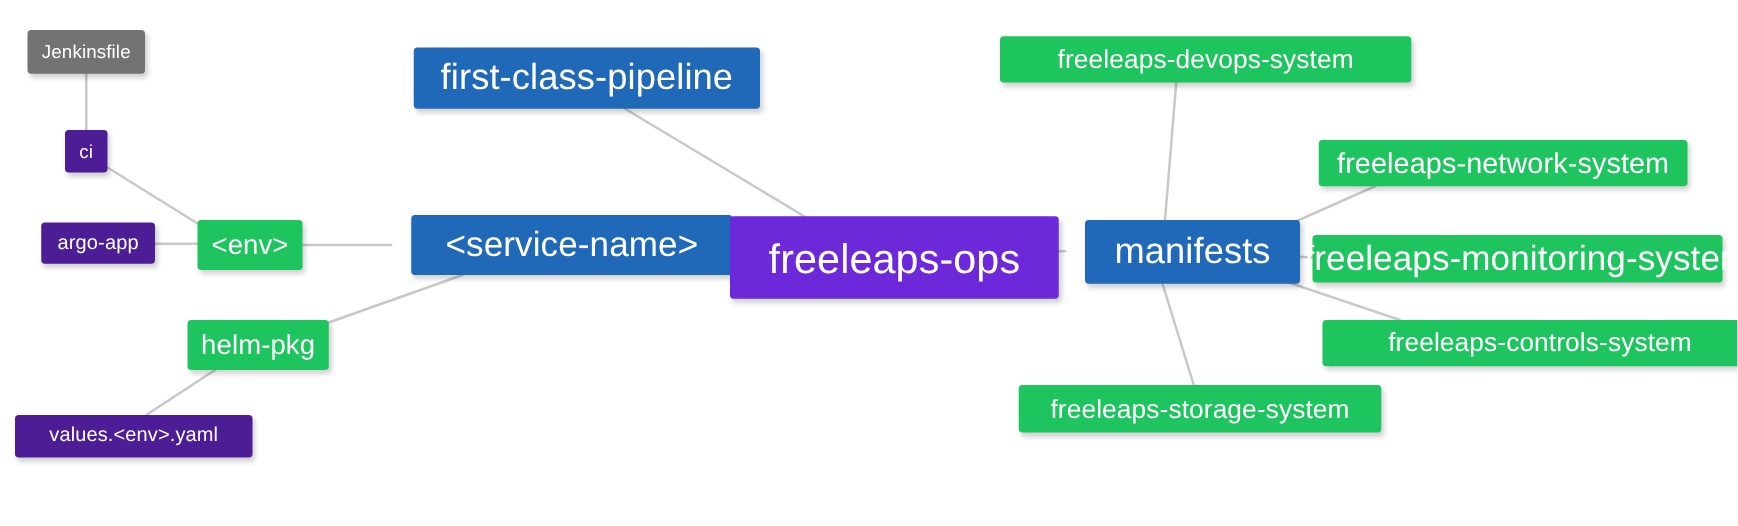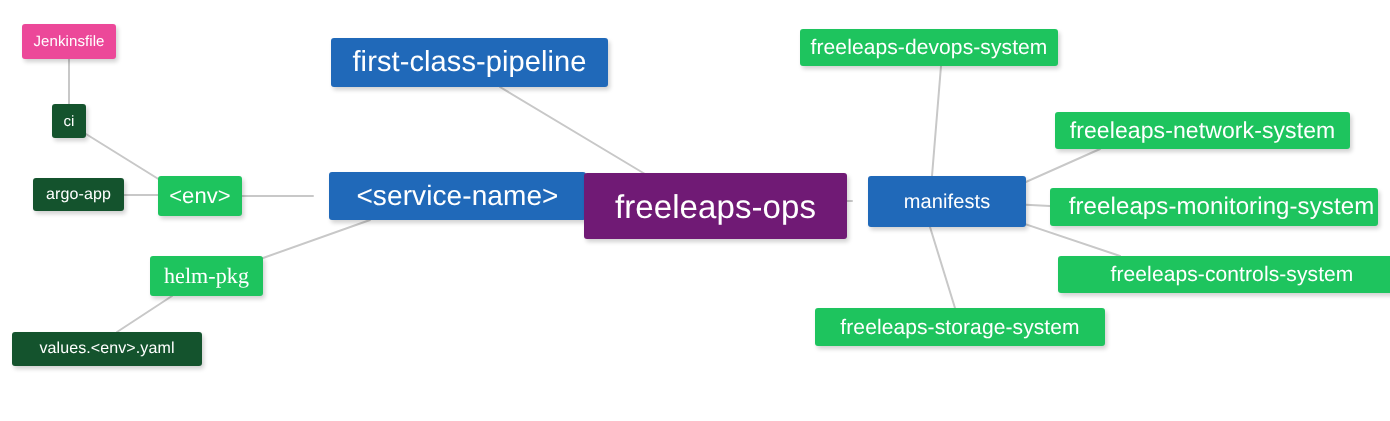--- a/index.html
+++ b/index.html
@@ -34,35 +34,35 @@
     justify-content: center;
     color: #ffffff;
     border-radius: 3px;
     white-space: nowrap;
     letter-spacing: 0.1px;
     box-shadow: 2px 3px 4px rgba(0,0,0,0.18);
     line-height: 1;
     text-rendering: geometricPrecision;
   }
   .node-root {
-    background: #701a75;
+    background: #6d28d9;
     font-size: 33px;
   }
   .node-blue {
     background: #2069b9;
     margin-left: 16px;
   }
   .node-green {
     background: #1ec45e;
   }
   .node-orange {
-    background: #ec4899;
+    background: #737373;
   }
   .node-red {
-    background: #14532d;
+    background: #4c1d95;
   }
 </style>
 </head>
 <body>
 
 <div id="canvas">
   <svg id="edge-layer" viewBox="0 0 1390 421" width="1390" height="421" aria-hidden="true">
       <line x1="69" y1="59" x2="69" y2="104" stroke="#c8c8c8" stroke-width="2" stroke-linecap="round"></line>
       <line x1="86" y1="134" x2="160" y2="180" stroke="#c8c8c8" stroke-width="2" stroke-linecap="round"></line>
       <line x1="124" y1="195" x2="158" y2="195" stroke="#c8c8c8" stroke-width="2" stroke-linecap="round"></line>
@@ -76,25 +76,25 @@
       <line x1="1010" y1="189" x2="1100" y2="149" stroke="#c8c8c8" stroke-width="2" stroke-linecap="round"></line>
       <line x1="1010" y1="204" x2="1050" y2="206" stroke="#c8c8c8" stroke-width="2" stroke-linecap="round"></line>
       <line x1="1010" y1="219" x2="1120" y2="256" stroke="#c8c8c8" stroke-width="2" stroke-linecap="round"></line>
       <line x1="930" y1="227" x2="955" y2="308" stroke="#c8c8c8" stroke-width="2" stroke-linecap="round"></line>
     </svg>
   <div id="node-layer">
       <div class="node node-orange" style="left: 22px; top: 24px; width: 94px; height: 35px; font-size: 15px;">Jenkinsfile</div>
       <div class="node node-red" style="left: 52px; top: 104px; width: 34px; height: 34px; font-size: 15px;">ci</div>
       <div class="node node-red" style="left: 33px; top: 178px; width: 91px; height: 33px; font-size: 16px;">argo-app</div>
       <div class="node node-green" style="left: 158px; top: 176px; width: 84px; height: 40px; font-size: 22px;">&lt;env&gt;</div>
-      <div class="node node-green" style="left: 150px; top: 256px; width: 113px; height: 40px; font-size: 22px; font-family: Liberation Serif, serif;">helm-pkg</div>
+      <div class="node node-green" style="left: 150px; top: 256px; width: 113px; height: 40px; font-size: 22px;">helm-pkg</div>
       <div class="node node-red" style="left: 12px; top: 332px; width: 190px; height: 34px; font-size: 16px;">values.&lt;env&gt;.yaml</div>
       <div class="node node-blue" style="left: 315px; top: 38px; width: 277px; height: 49px; font-size: 29px;">first-class-pipeline</div>
       <div class="node node-blue" style="left: 313px; top: 172px; width: 257px; height: 48px; font-size: 28px;">&lt;service-name&gt;</div>
       <div class="node node-root" style="left: 584px; top: 173px; width: 263px; height: 66px; font-size: 33px;">freeleaps-ops</div>
-      <div class="node node-blue" style="left: 852px; top: 176px; width: 158px; height: 51px; font-size: 20px;">manifests</div>
-      <div class="node node-green" style="left: 800px; top: 29px; width: 258px; height: 37px; font-size: 21px;">freeleaps-devops-system</div>
+      <div class="node node-blue" style="left: 852px; top: 176px; width: 172px; height: 51px; font-size: 29px;">manifests</div>
+      <div class="node node-green" style="left: 800px; top: 29px; width: 329px; height: 37px; font-size: 21px;">freeleaps-devops-system</div>
       <div class="node node-green" style="left: 1055px; top: 112px; width: 295px; height: 37px; font-size: 23px;">freeleaps-network-system</div>
-      <div class="node node-green" style="left: 1050px; top: 188px; width: 328px; height: 38px; font-size: 24px; padding-left: 15px;">freeleaps-monitoring-system</div>
+      <div class="node node-green" style="left: 1050px; top: 188px; width: 328px; height: 38px; font-size: 28px; padding-left: 15px;">freeleaps-monitoring-system</div>
       <div class="node node-green" style="left: 1058px; top: 256px; width: 348px; height: 37px; font-size: 21px;">freeleaps-controls-system</div>
       <div class="node node-green" style="left: 815px; top: 308px; width: 290px; height: 38px; font-size: 21px;">freeleaps-storage-system</div>
     </div>
 </div>
 
 </body></html>

